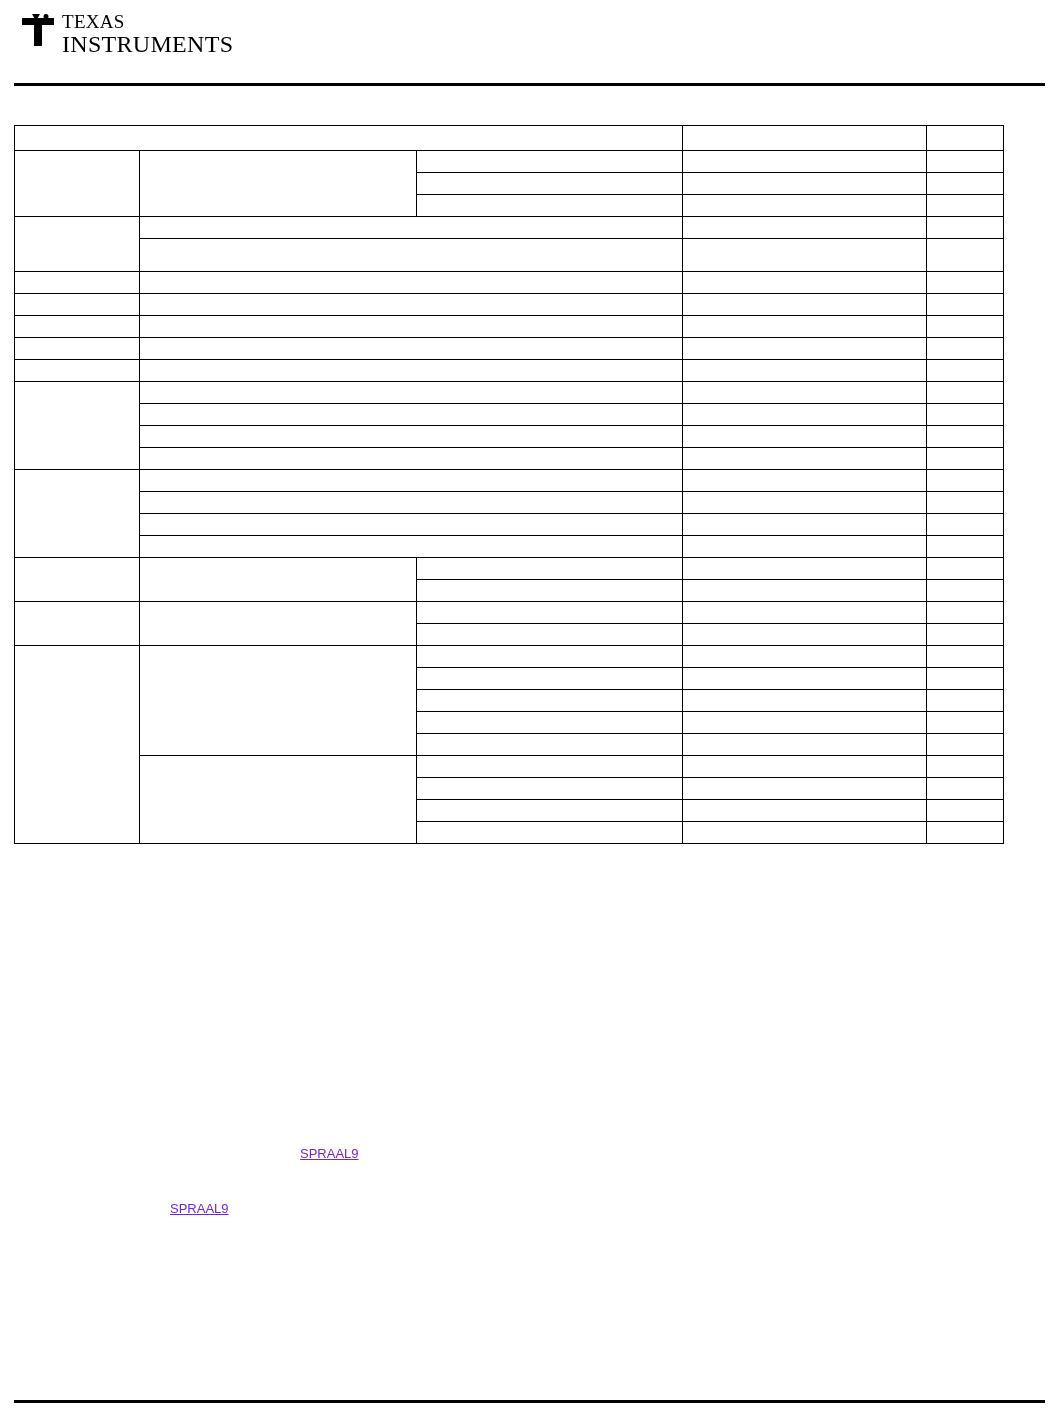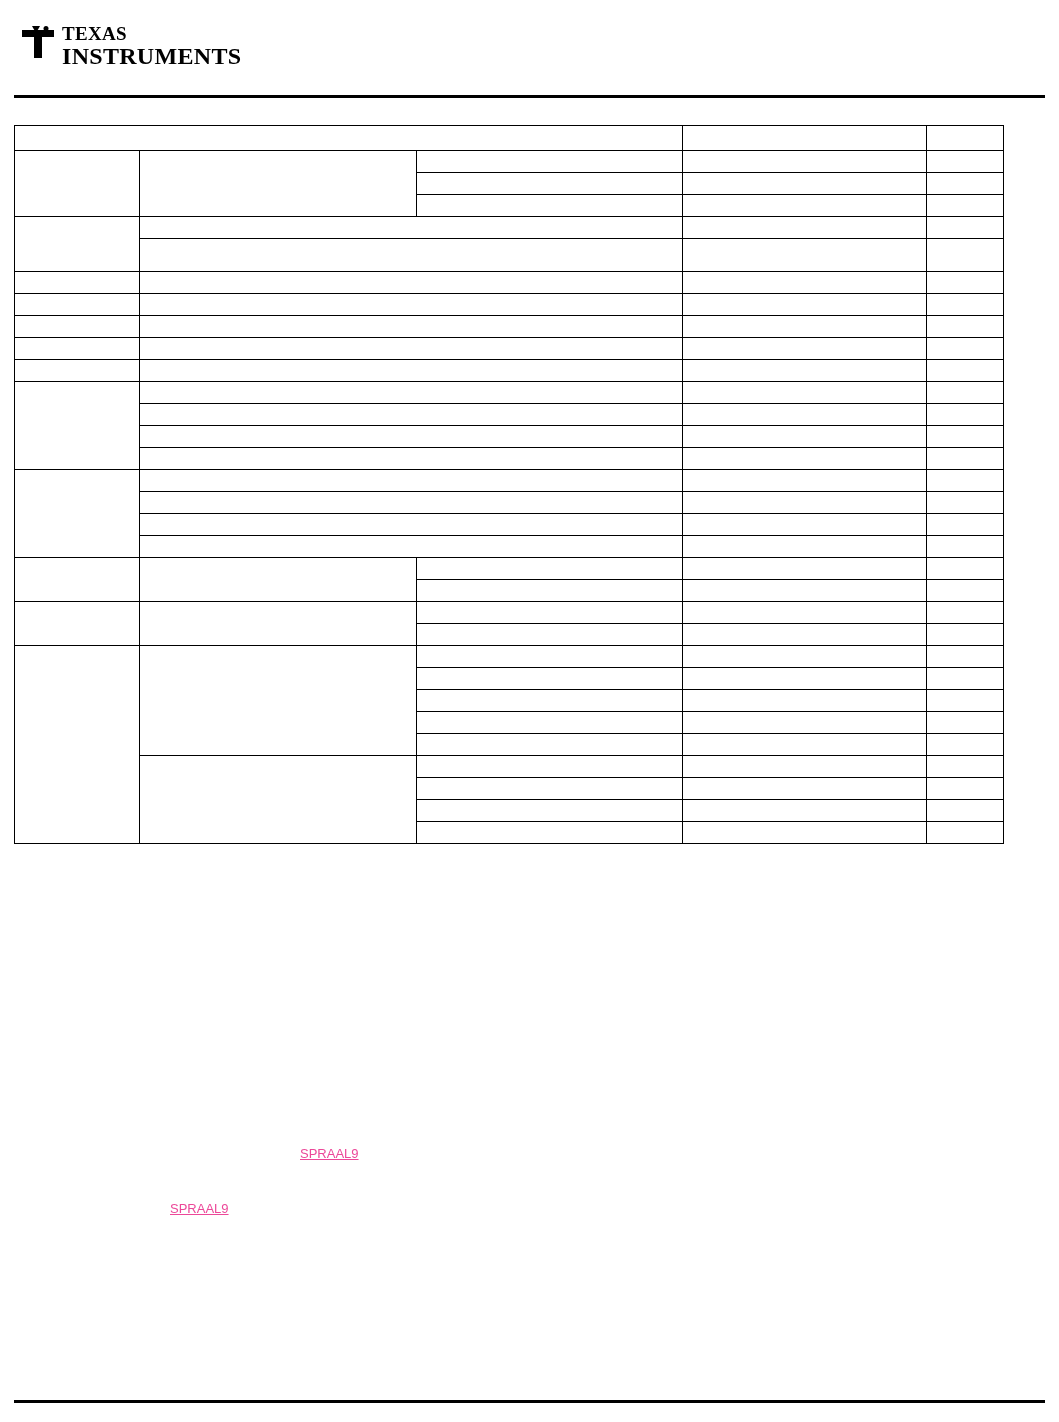--- a/index.html
+++ b/index.html
@@ -11,25 +11,24 @@
     width: 1059px;
     height: 1422px;
     position: relative;
     font-family: "Liberation Serif", serif;
     color: #000000;
   }
 
   
   .page-header {
     position: absolute;
-    top: 16px;
+    top: 4px;
     left: 0;
     width: 1059px;
     height: 86px;
-    font-weight: bold;
   }
   .ti-logo {
     position: absolute;
     left: 20px;
     top: 8px;
     width: 180px;
     height: 46px;
   }
   .ti-logo .mark {
     position: absolute;
@@ -101,21 +100,21 @@
   }
   table.spec td.tall {
     height: 30px;
   }
   .c-param  { width: 110px; }
   .c-desc   { width: 245px; }
   .c-cond   { width: 235px; }
   .c-val    { width: 215px; }
   .c-unit   { width: 68px;  }
   a.doclink {
-    color: #ec4899;
+    color: #6d28d9;
     text-align: right;
   }
   .note-line {
     position: absolute;
     font-family: "Liberation Sans", sans-serif;
     font-size: 13px;
     color: #000;
     white-space: nowrap;
   }
   .note-1 { left: 300px; top: 1146px; }

